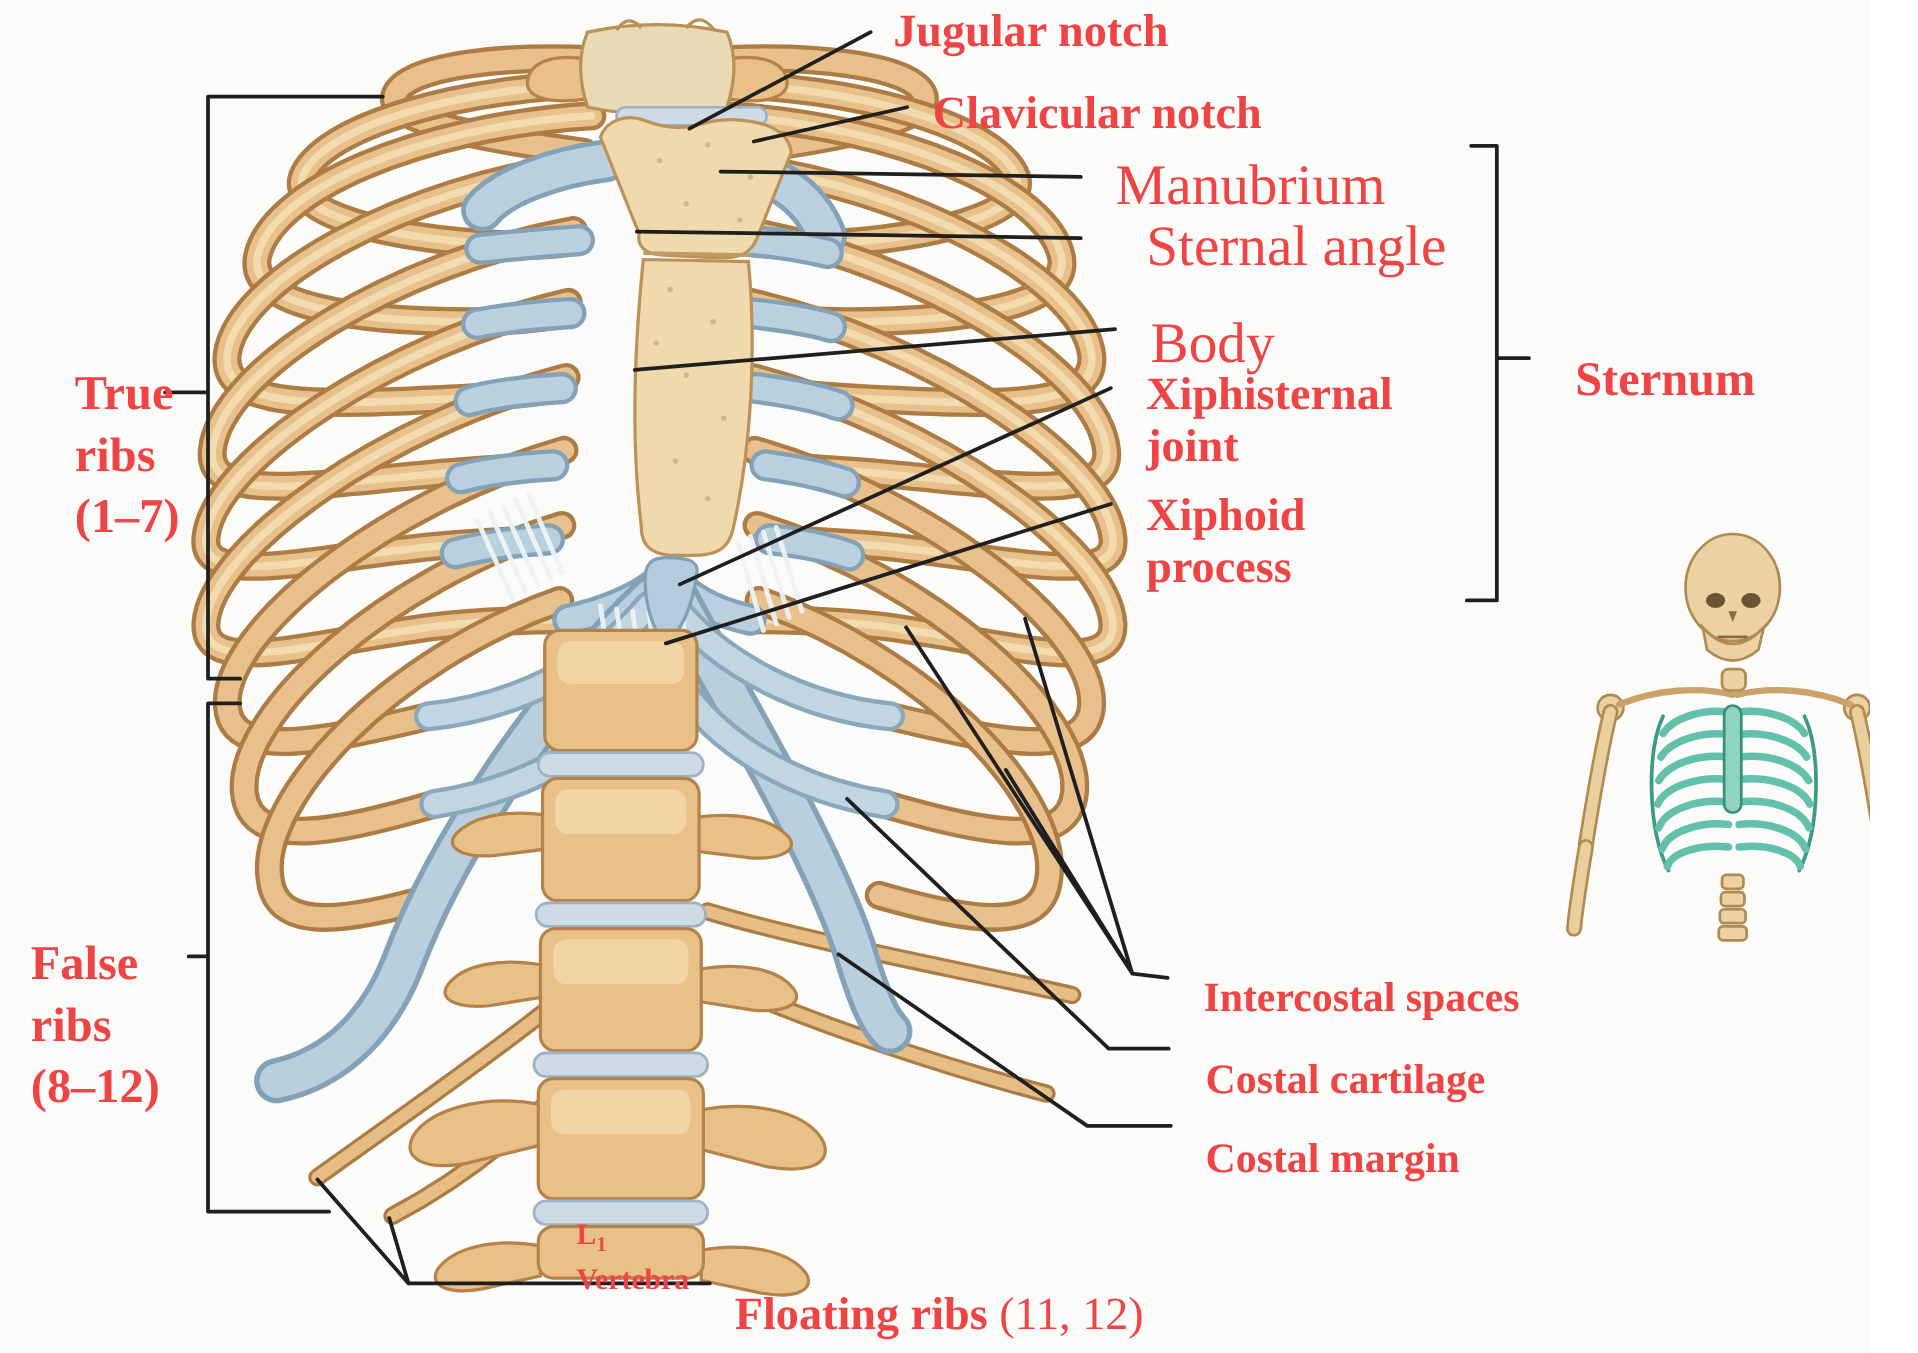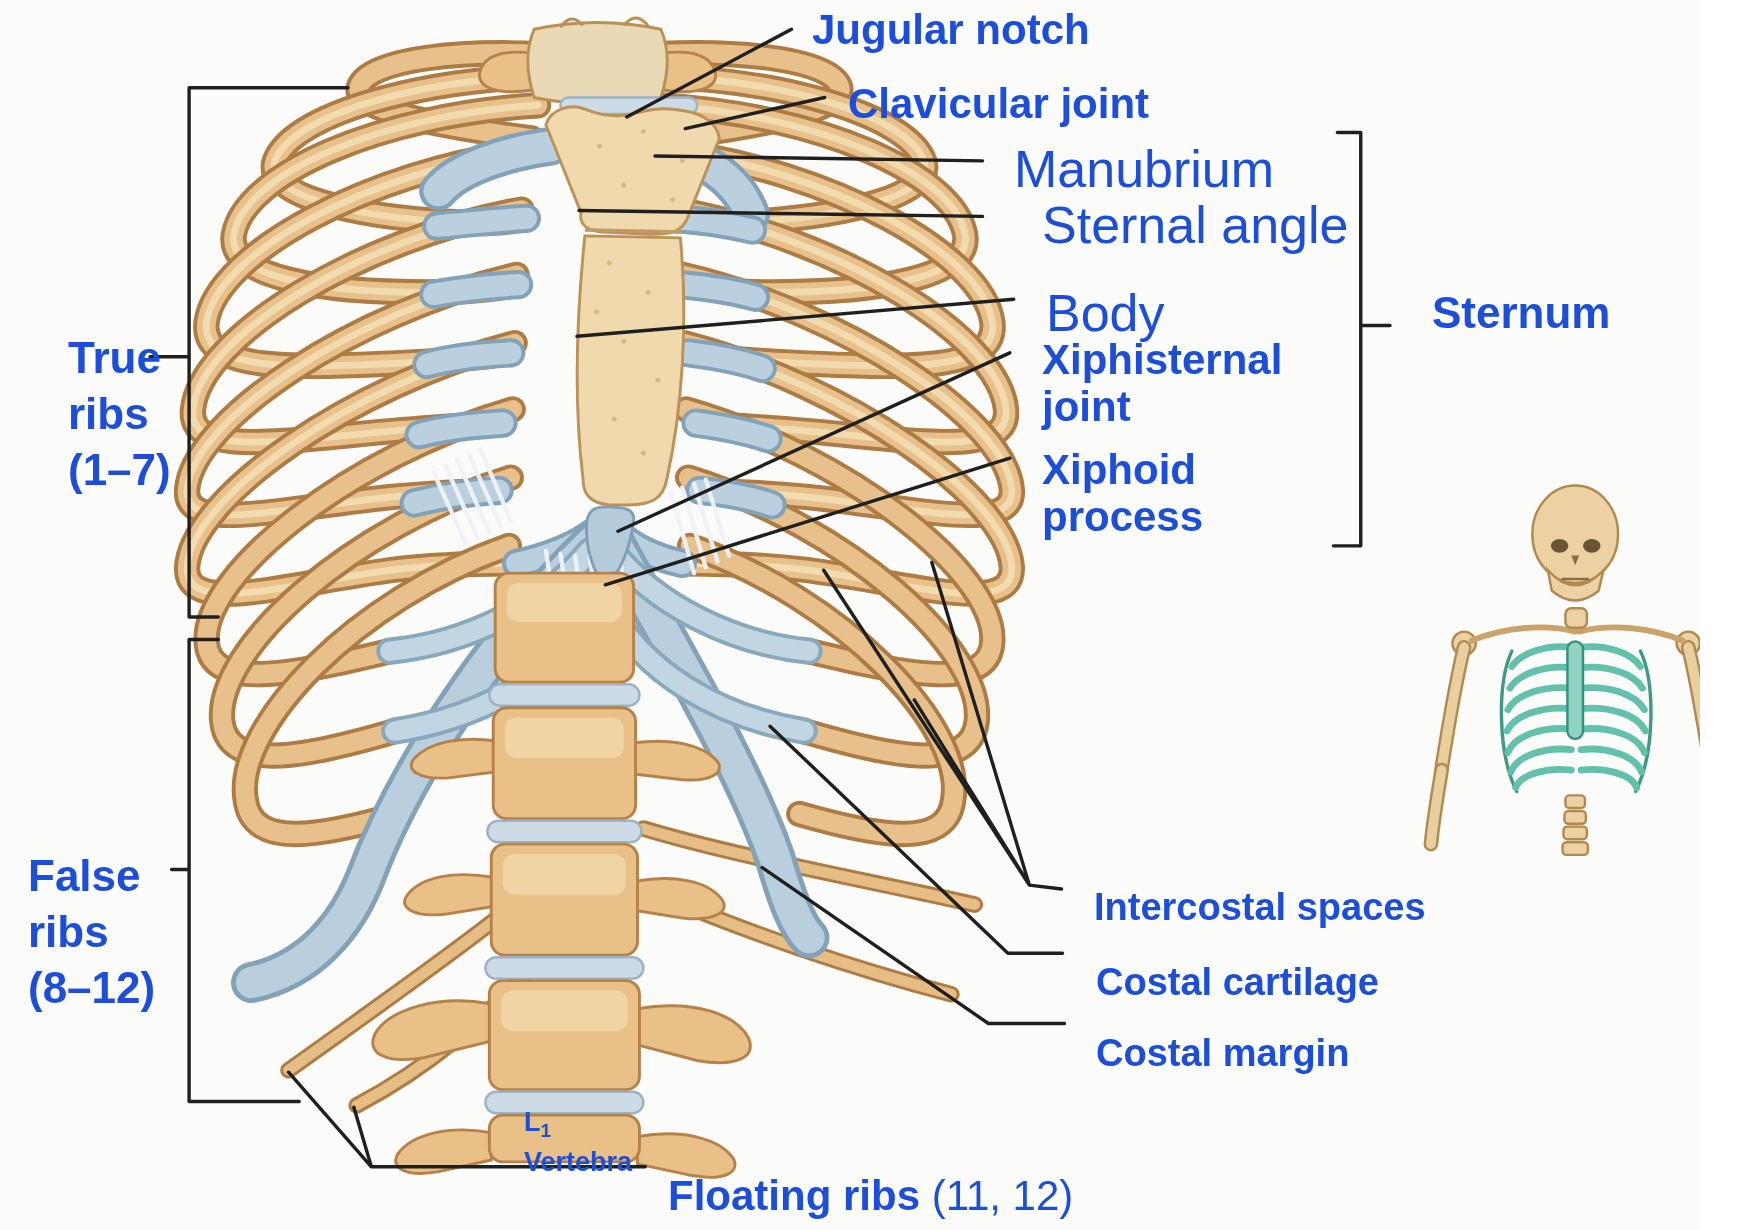--- a/index.html
+++ b/index.html
@@ -1,18 +1,18 @@
 <!DOCTYPE html>
 <html><head>
 <meta charset="utf-8">
 <style>
   html,body{margin:0;padding:0;background:#ffffff;}
   .stage{
     position:relative;width:1700px;height:1230px;background:#fbfbfa;overflow:hidden;
-    font-family:Liberation Sans, sans-serif;color:#1d4ed8;
+    font-family:Liberation Serif, serif;color:#ef4444;
   }
   .art{position:absolute;inset:0;}
   
   .ro{fill:none;stroke:#ad7c44;stroke-width:27;stroke-linecap:round;}
   .rf{fill:none;stroke:#e8c08c;stroke-width:19;stroke-linecap:round;}
   .rh{fill:none;stroke:#f4dfb6;stroke-width:7;stroke-linecap:round;opacity:.85;}
   .fo{fill:none;stroke:#ad7c44;stroke-width:17;stroke-linecap:round;}
   .ff{fill:none;stroke:#e6bd85;stroke-width:11;stroke-linecap:round;}
   .co{fill:none;stroke:#83a2b8;stroke-width:30;stroke-linecap:round;}
   .cf{fill:none;stroke:#bad0df;stroke-width:22;stroke-linecap:round;}
@@ -342,35 +342,35 @@
       <path class="leader" d="M 357,90 L 194,90 L 194,633 L 224,633 M 194,366 L 154,366"></path>
       <path class="leader" d="M 224,656 L 194,656 L 194,1130 L 307,1130 M 194,892 L 176,892"></path>
       <path class="leader" d="M 296,1100 L 381,1197 L 662,1197 M 363,1136 L 381,1197"></path>
       <path class="leader" d="M 1089,912 L 1056,908 L 845,585 M 1056,908 L 956,577 M 1056,908 L 938,718"></path>
       <path class="leader" d="M 1090,978 L 1034,978 L 790,745"></path>
       <path class="leader" d="M 1092,1050 L 1014,1050 L 782,890"></path>
     </g>
   </svg>
 
   <div class="lbl b sz42" style="left:812px;top:6px;">Jugular notch</div>
-  <div class="lbl b sz42" style="left:848px;top:80px;">Clavicular joint</div>
+  <div class="lbl b sz42" style="left:848px;top:80px;">Clavicular notch</div>
   <div class="lbl n sz40" style="left:1014px;top:140px;">Manubrium</div>
   <div class="lbl n sz40" style="left:1042px;top:196px;">Sternal angle</div>
   <div class="lbl n sz40" style="left:1046px;top:284px;">Body</div>
 
   <div class="lbl b sz42 multi" style="left:1042px;top:336px;">
     <span>Xiphisternal</span><br>
     <span>joint</span>
   </div>
   <div class="lbl b sz42 multi" style="left:1042px;top:446px;">
     <span>Xiphoid</span><br>
     <span>process</span>
   </div>
 
-  <div class="lbl b sz44" style="left:1432px;top:288px;">Sternum</div>
+  <div class="lbl b sz44" style="left:1432px;top:320px;">Sternum</div>
 
   <div class="lbl b sz44 multi side" style="left:28px;top:330px;margin-left:40px;">
     <span>True</span><br>
     <span>ribs</span><br>
     <span>(1–7)</span>
   </div>
   <div class="lbl b sz44 multi side" style="left:28px;top:848px;">
     <span>False</span><br>
     <span>ribs</span><br>
     <span>(8–12)</span>

